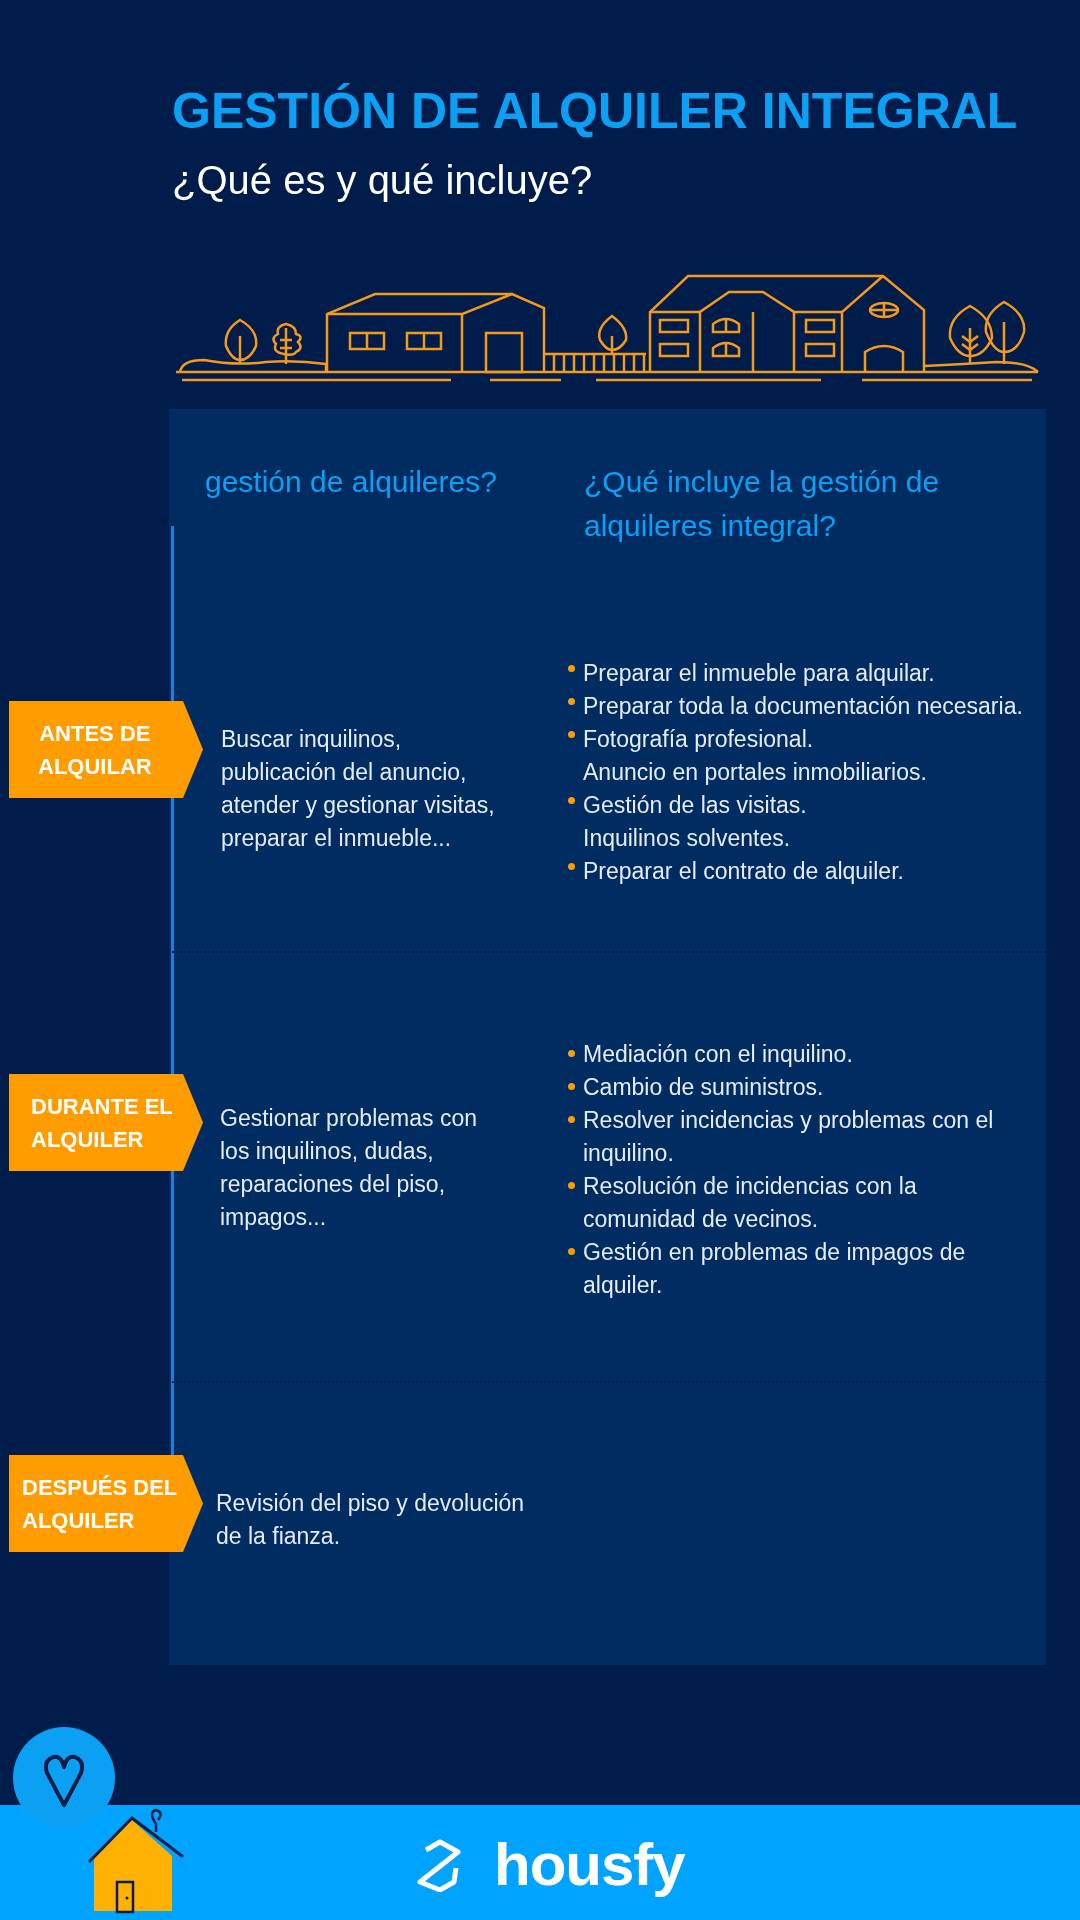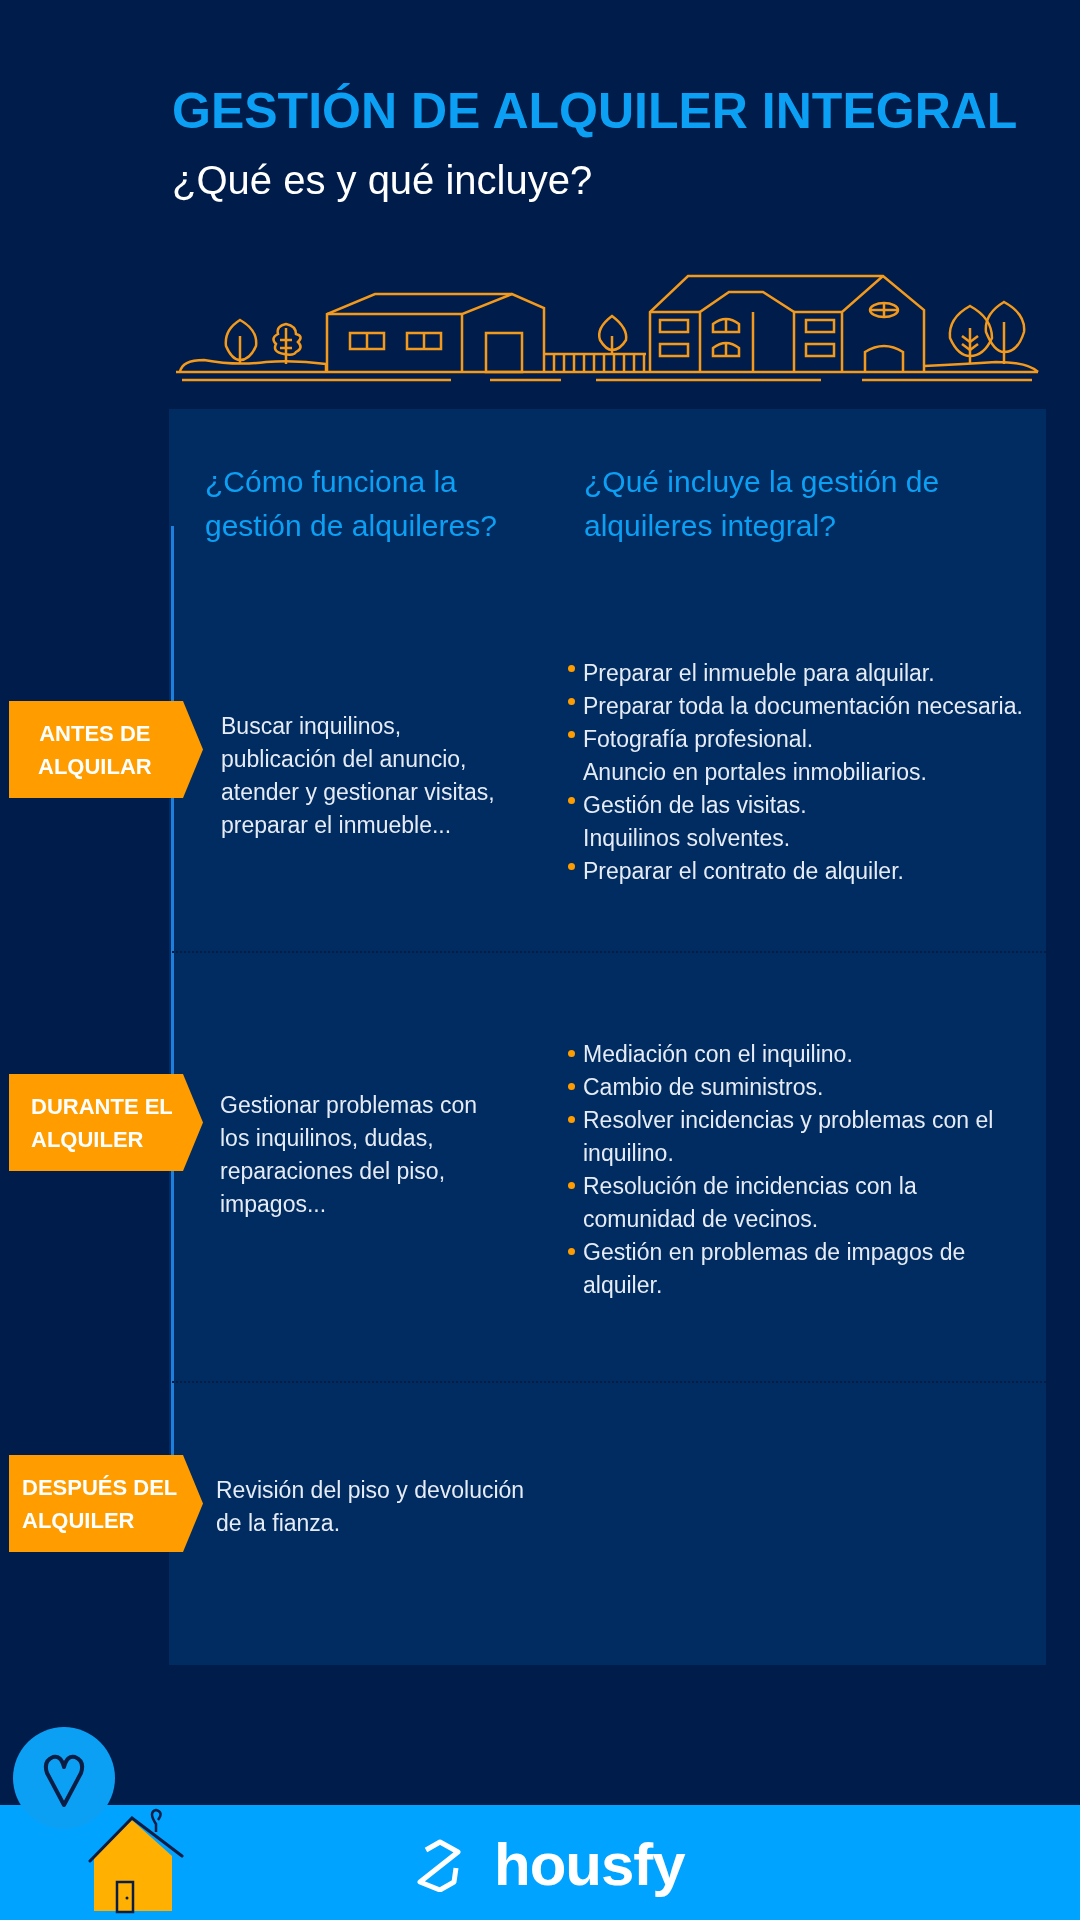--- a/index.html
+++ b/index.html
@@ -41,20 +41,21 @@
     clip-path: polygon(0 0, 174px 0, 194px 50%, 174px 100%, 0 100%);
     display: flex; align-items: center;
   }
   .stage-tag span {
     font-size: 22px; font-weight: bold; color: #ffffff; line-height: 33px;
     white-space: pre-line;
   }
   .stage-desc {
     position: absolute; font-size: 23px; line-height: 33px; color: #e6ecf5;
     white-space: pre-line;
+    margin-top: 13px;
   }
   .bullet-list { position: absolute; left: 566px; list-style: none; }
   .bullet-list li {
     position: relative; padding-left: 17px; font-size: 23px; line-height: 33px;
     color: #e6ecf5; white-space: pre-line;
   }
   .bullet-list li.dot::before {
     content: ""; position: absolute; left: 2px; top: 12px;
     width: 7px; height: 7px; border-radius: 50%; background: #ff9c00;
   }
@@ -148,21 +149,20 @@
   <line x1="786" y1="76" x2="794" y2="82"></line>
     <line x1="802" y1="76" x2="794" y2="82"></line>
   <path d="M828 34 Q808 46 810 64 Q818 84 828 84 Q842 84 848 64 Q850 46 828 34 Z"></path>
   <line x1="828" y1="54" x2="828" y2="96"></line>
 </svg>
 
 <div class="panel"></div>
 <div class="timeline-line"></div>
 
 <div class="col-heading" style="left:205px; top:460px;">
-  <div>¿Cómo funciona la</div>
   <div>gestión de alquileres?</div>
 </div>
 <div class="col-heading" style="left:584px; top:460px;">
   <div>¿Qué incluye la gestión de</div>
   <div>alquileres integral?</div>
 </div>
 
 <div class="divider" style="top:951px;"></div>
 <div class="divider" style="top:1381px;"></div>
 

